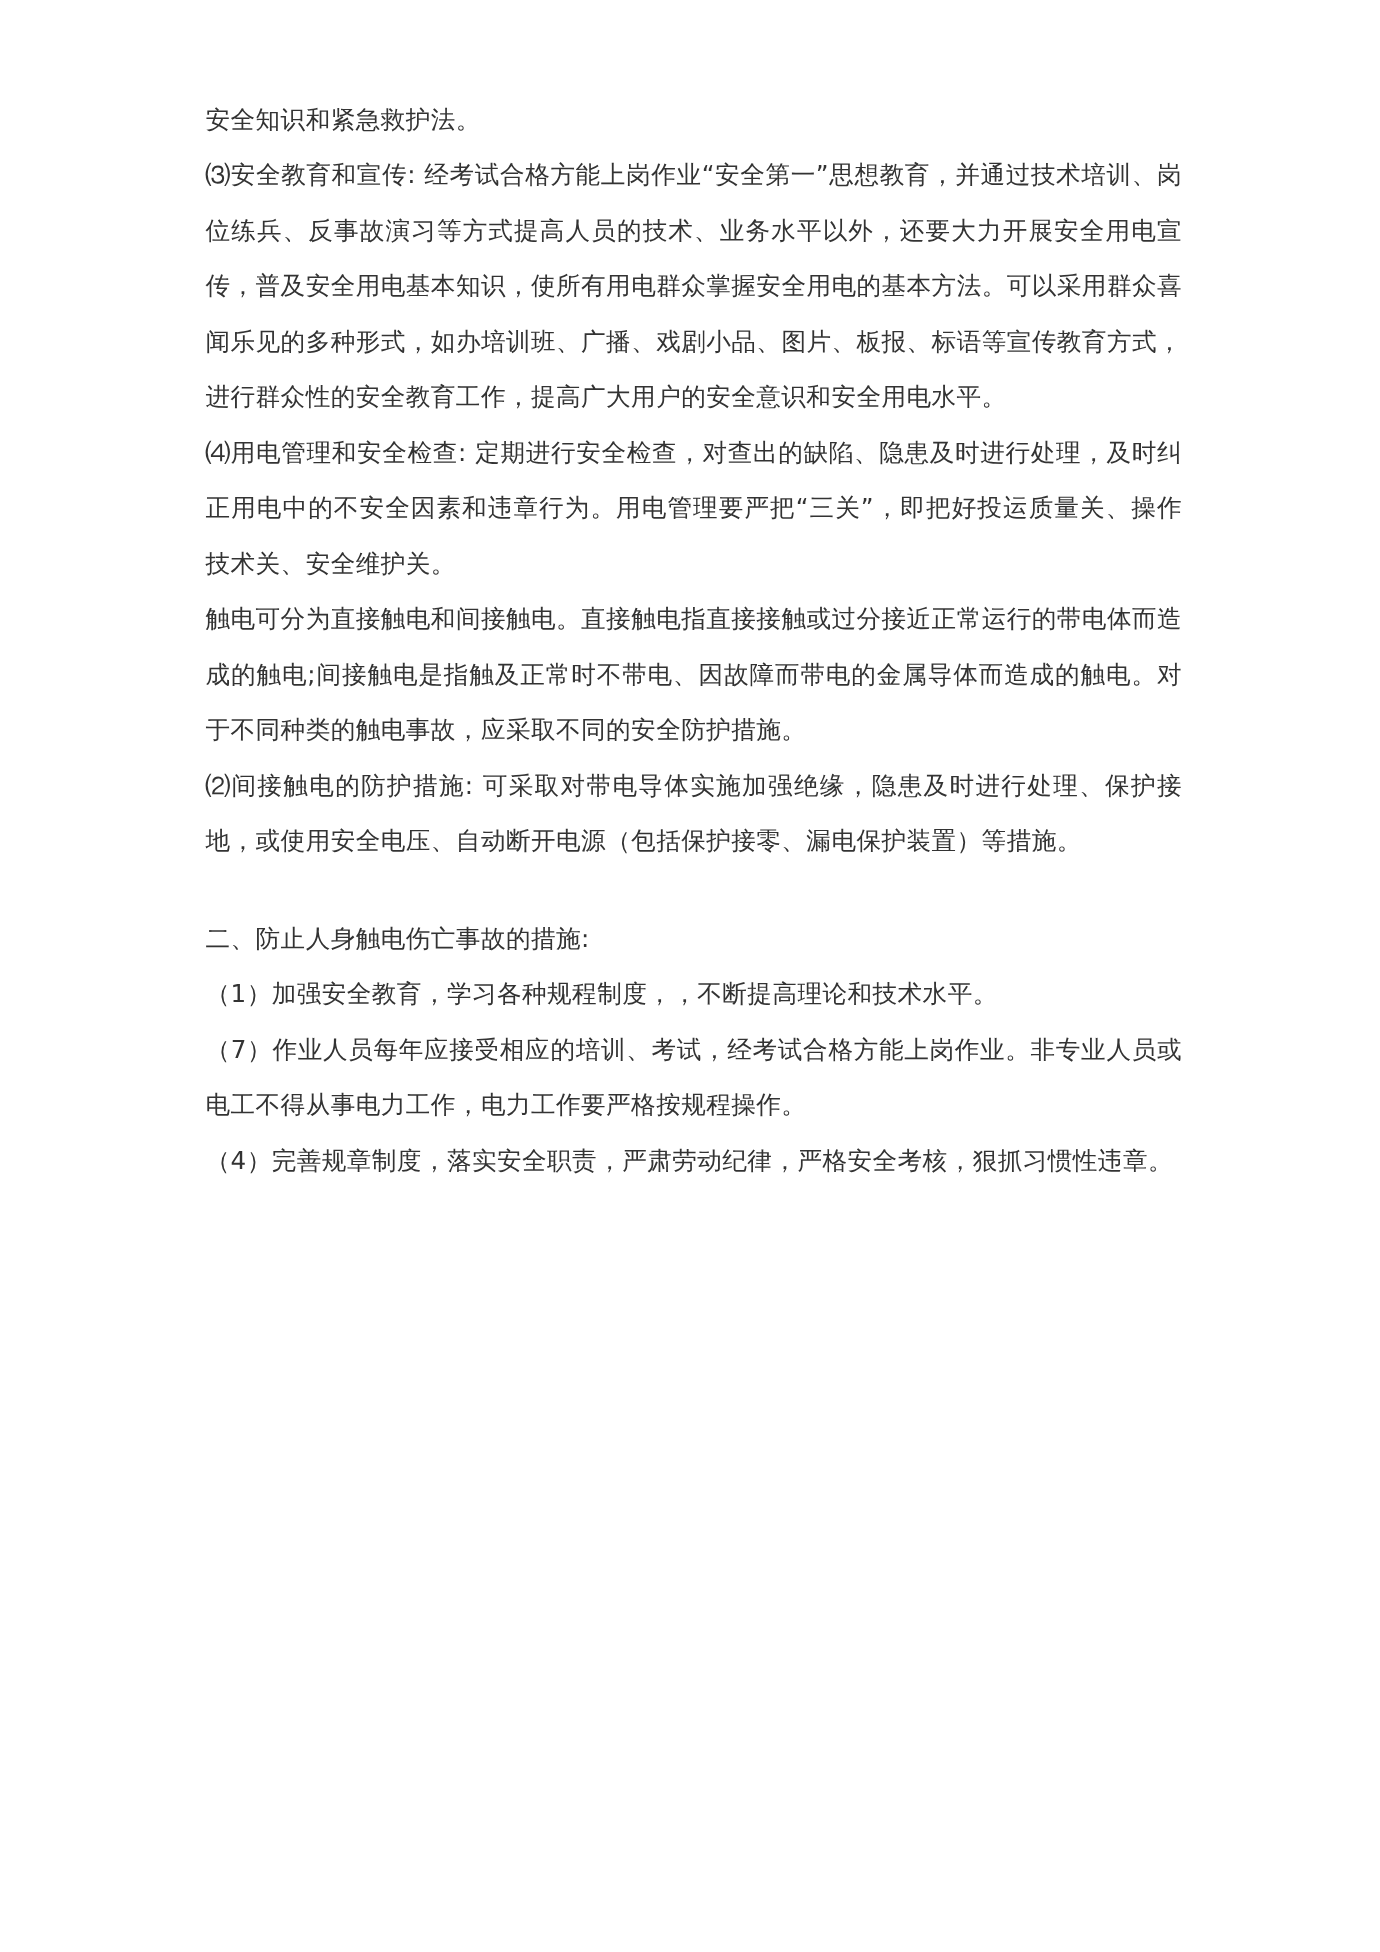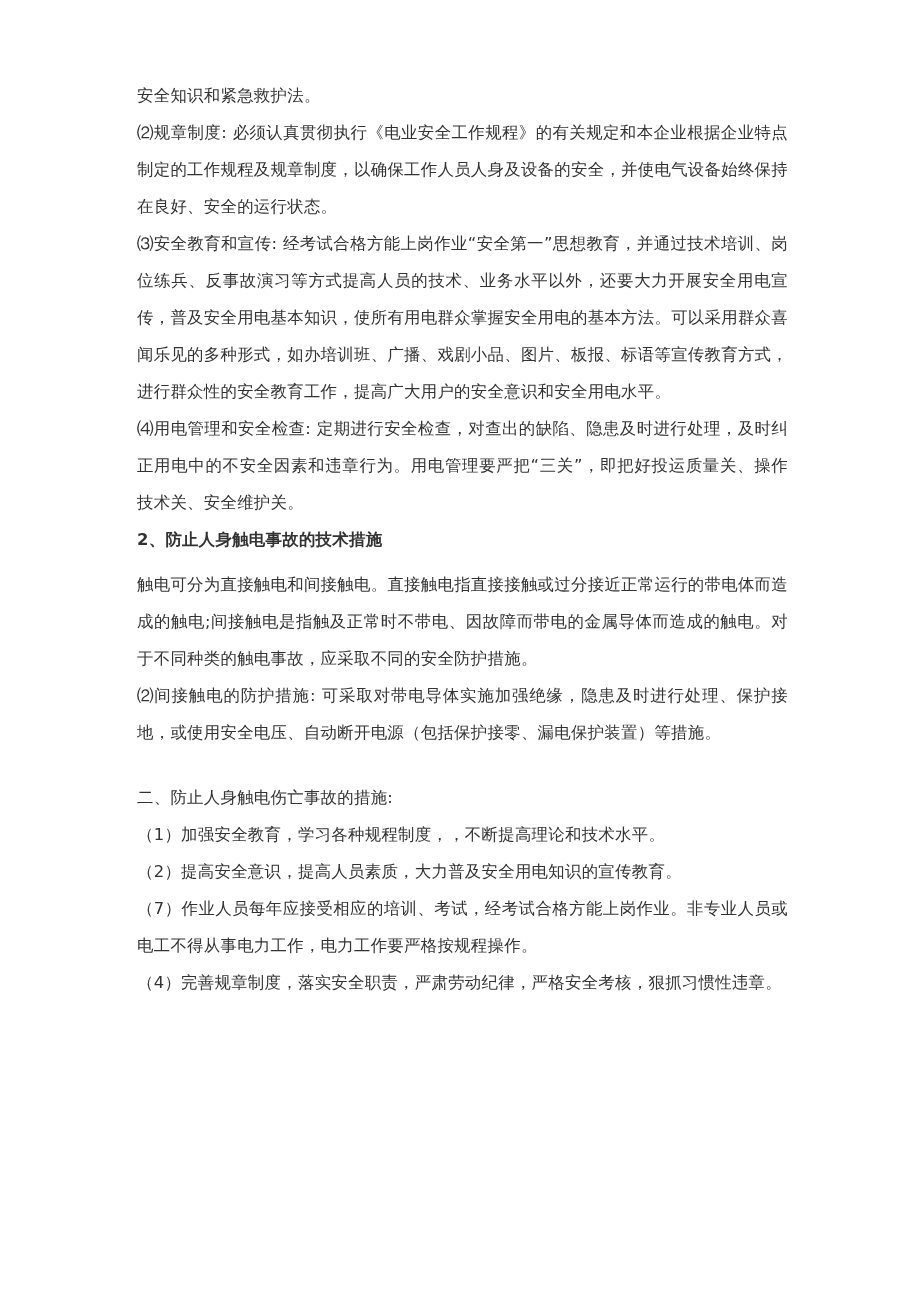--- a/index.html
+++ b/index.html
@@ -6,21 +6,21 @@
     margin: 0;
     padding: 0;
     background: #ffffff;
   }
   .page {
     position: relative;
     width: 920px;
     height: 1301px;
     background: #ffffff;
     box-sizing: border-box;
-    padding: 77px 132px 0 137px;
+    padding: 61px 132px 0 137px;
     overflow: hidden;
     font-family: "DejaVu Sans", sans-serif;
     color: #333333;
   }
   .para {
     margin: 0;
     font-size: 16.4px;
     line-height: 37px;
     text-align: justify;
     text-justify: inter-ideograph;
@@ -37,24 +37,21 @@
   }
   .para.no-justify {
     text-align: left;
   }
 </style>
 </head>
 <body>
 
 <div class="page">
   <p class="para">安全知识和紧急救护法。</p>
-  <p class="para">⑵规章制度: 必须认真贯彻执行《电业安全工作规程》的有关规定和本企业根据企业特点制定的工作规程及规章制度，以确保工作人员人身及设备的安全，并使电气设备始终保持在良好、安全的运行状态。</p>
   <p class="para">⑶安全教育和宣传: 经考试合格方能上岗作业“安全第一”思想教育，并通过技术培训、岗位练兵、反事故演习等方式提高人员的技术、业务水平以外，还要大力开展安全用电宣传，普及安全用电基本知识，使所有用电群众掌握安全用电的基本方法。可以采用群众喜闻乐见的多种形式，如办培训班、广播、戏剧小品、图片、板报、标语等宣传教育方式，进行群众性的安全教育工作，提高广大用户的安全意识和安全用电水平。</p>
   <p class="para">⑷用电管理和安全检查: 定期进行安全检查，对查出的缺陷、隐患及时进行处理，及时纠正用电中的不安全因素和违章行为。用电管理要严把“三关”，即把好投运质量关、操作技术关、安全维护关。</p>
-  <p class="para heading no-justify">2、防止人身触电事故的技术措施</p>
   <p class="para">触电可分为直接触电和间接触电。直接触电指直接接触或过分接近正常运行的带电体而造成的触电;间接触电是指触及正常时不带电、因故障而带电的金属导体而造成的触电。对于不同种类的触电事故，应采取不同的安全防护措施。</p>
   <p class="para">⑵间接触电的防护措施: 可采取对带电导体实施加强绝缘，隐患及时进行处理、保护接地，或使用安全电压、自动断开电源（包括保护接零、漏电保护装置）等措施。</p>
   <p class="para gap-before no-justify">二、防止人身触电伤亡事故的措施:</p>
   <p class="para">（1）加强安全教育，学习各种规程制度，，不断提高理论和技术水平。</p>
-  <p class="para">（2）提高安全意识，提高人员素质，大力普及安全用电知识的宣传教育。</p>
   <p class="para">（7）作业人员每年应接受相应的培训、考试，经考试合格方能上岗作业。非专业人员或电工不得从事电力工作，电力工作要严格按规程操作。</p>
   <p class="para">（4）完善规章制度，落实安全职责，严肃劳动纪律，严格安全考核，狠抓习惯性违章。</p>
 </div>
 
 </body></html>

